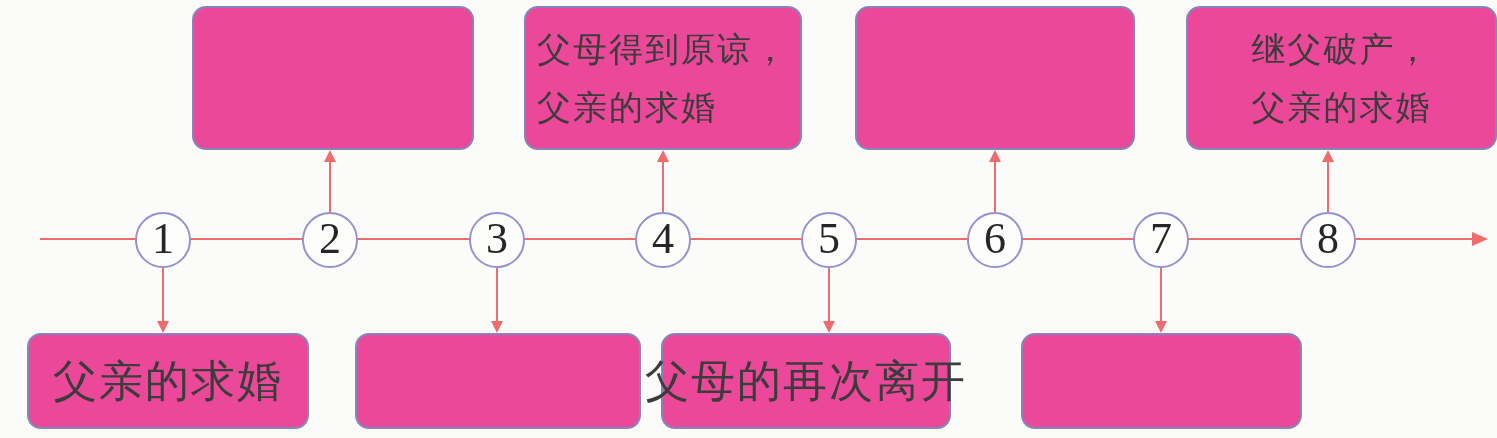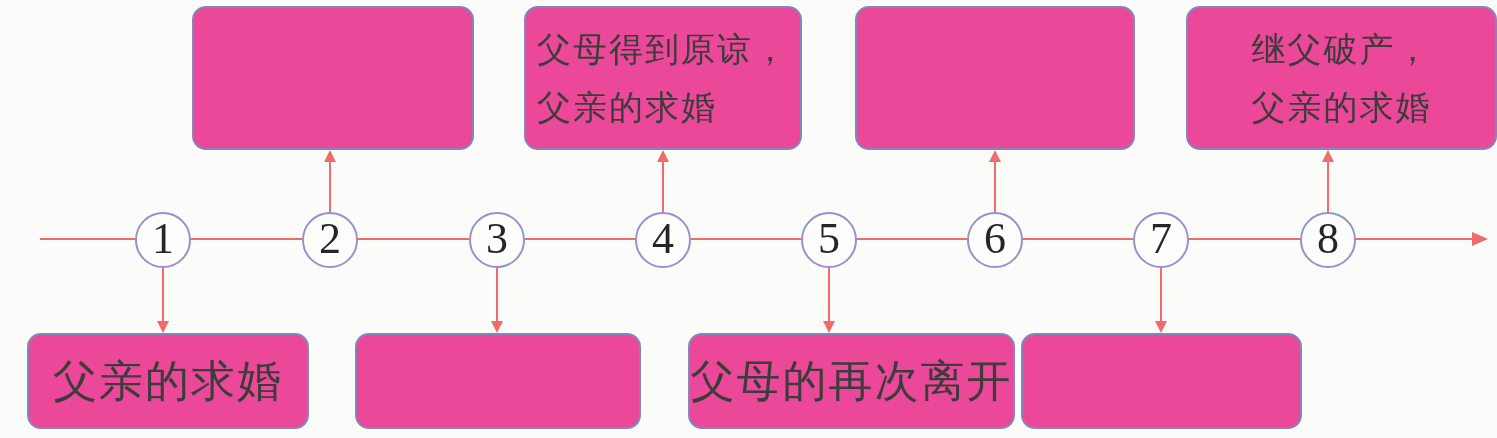--- a/index.html
+++ b/index.html
@@ -184,21 +184,21 @@
   </div>
 
   <div class="box bottom" style="left:27px;width:282px">
     <div class="txt">
       <div>父亲的求婚</div>
     </div>
   </div>
 
   <div class="box bottom" style="left:355px;width:286px"></div>
 
-  <div class="box bottom" style="left:688px;width:327px">
+  <div class="box bottom" style="left:661px;width:290px">
     <div class="txt">
       <div>父母的再次离开</div>
     </div>
   </div>
 
   <div class="box bottom" style="left:1021px;width:281px"></div>
 
 </div>
 
 </body></html>

